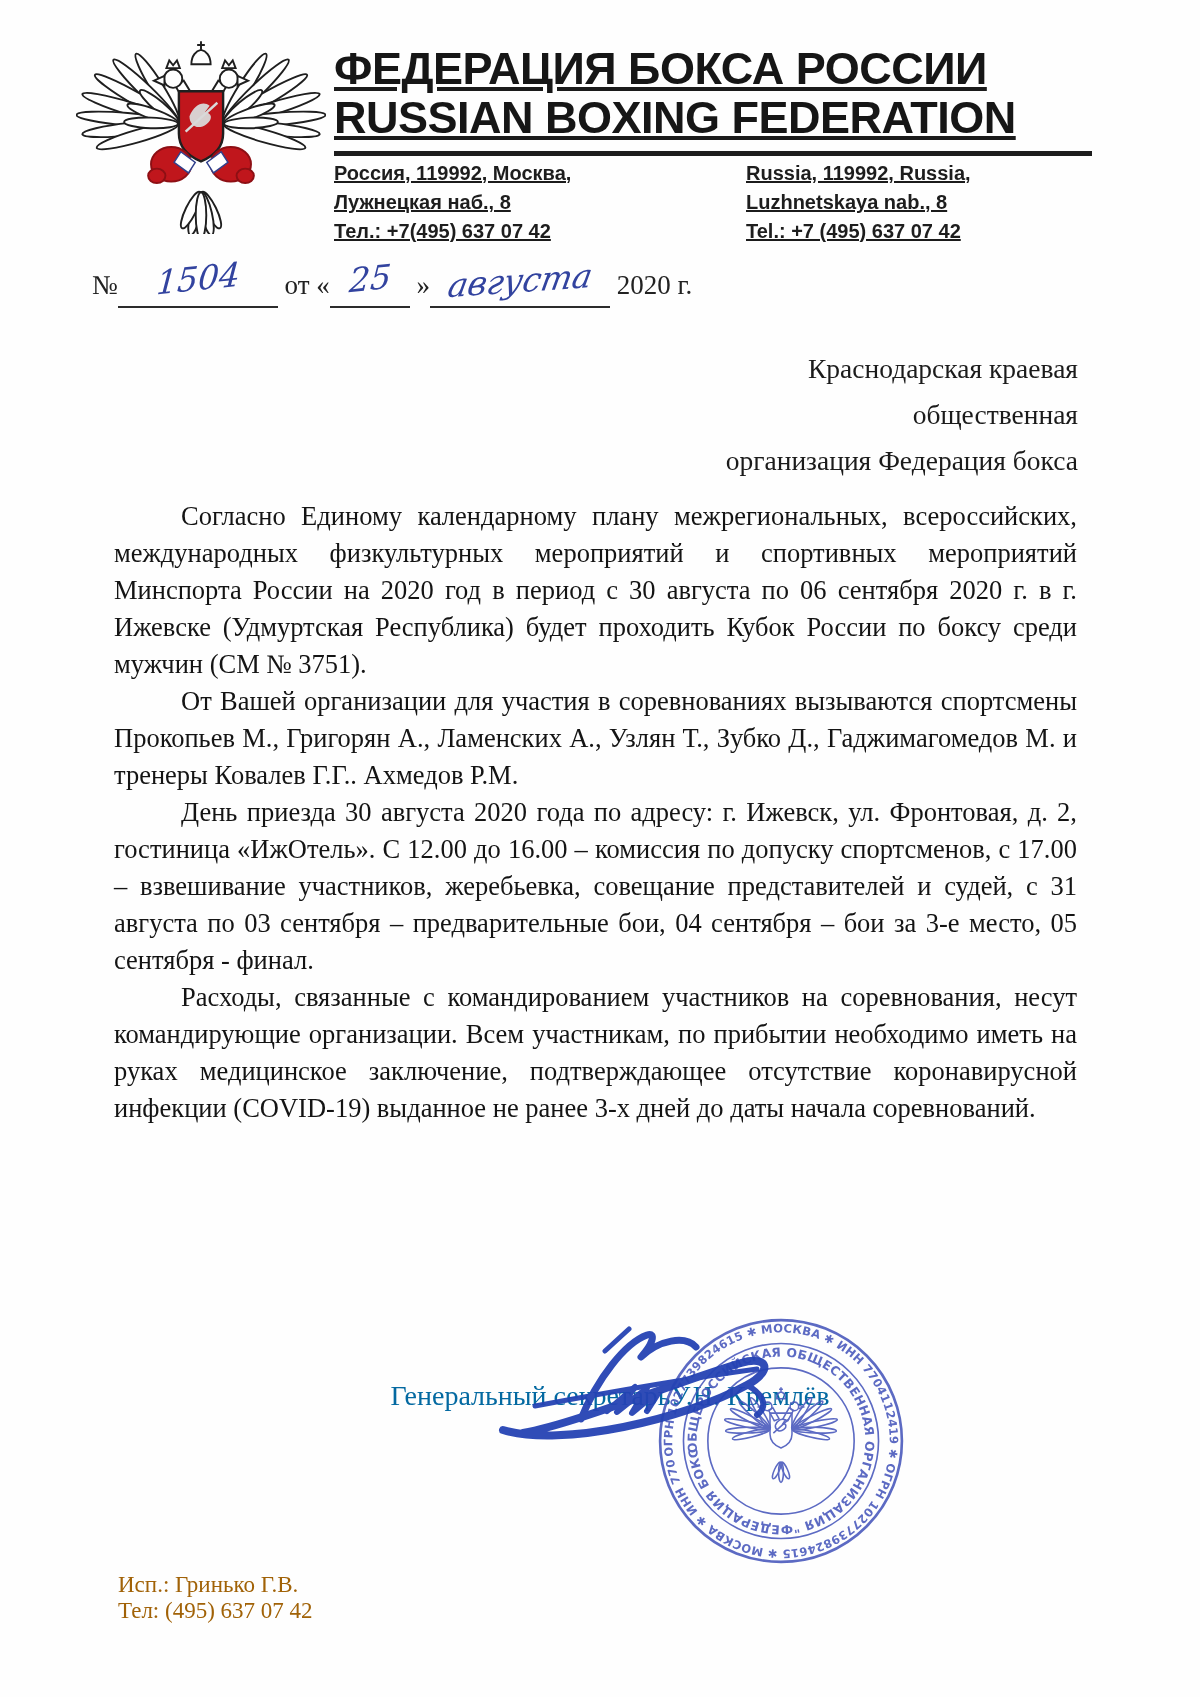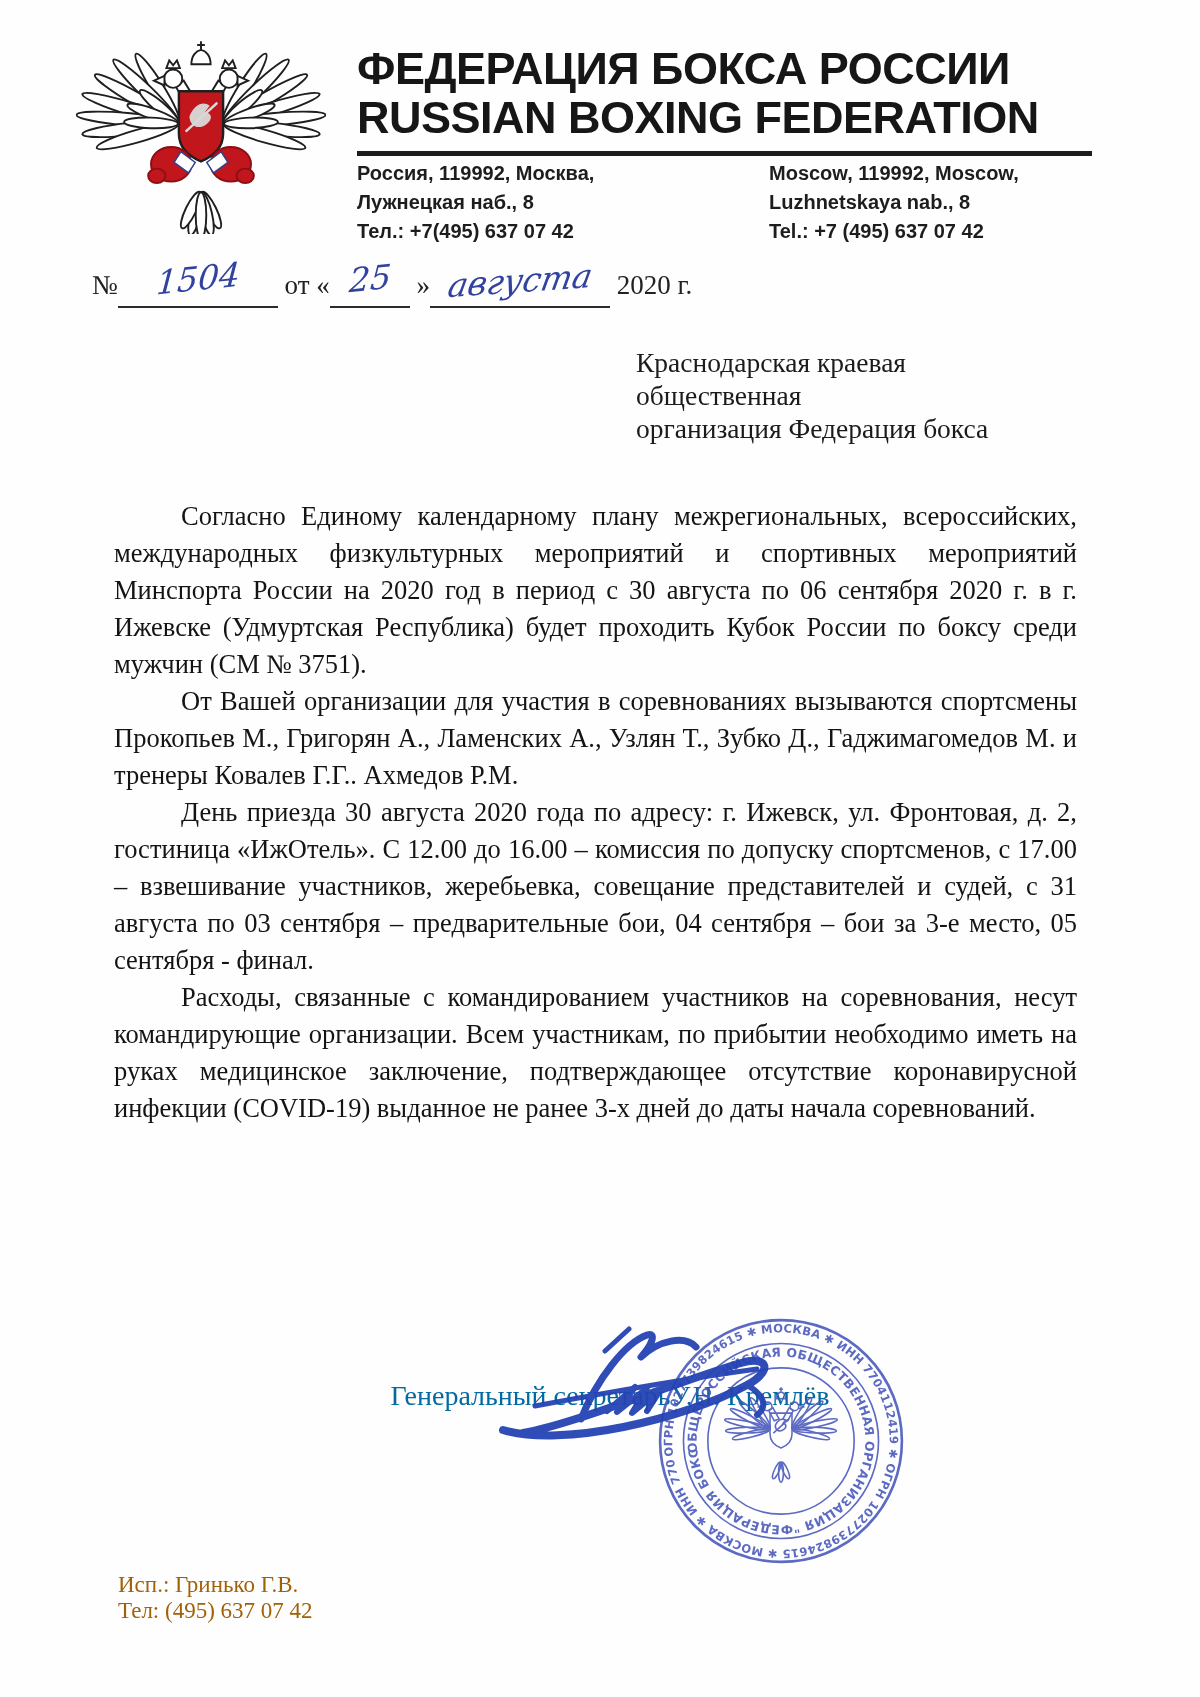--- a/index.html
+++ b/index.html
@@ -1,20 +1,20 @@
 <!DOCTYPE html>
 <html><head>
 <meta charset="utf-8">
 <style>
   html,body{margin:0;padding:0;background:#e8e8e8;}
   .page{position:relative;width:1200px;height:1697px;background:#fefefe;margin:0 auto;
         font-family:"Liberation Serif", serif;color:#1b1b1b;overflow:hidden;}
 
   
-  .letterhead{position:absolute;left:76px;top:34px;width:1016px;display:flex;gap:31px;}
+  .letterhead{position:absolute;left:76px;top:34px;width:1016px;display:flex;gap:8px;text-decoration:underline;}
   .logo-box{width:250px;height:200px;flex:0 0 auto;}
   .head-right{flex:1;padding-top:10px;}
   .title-ru,.title-en{font-family:"Liberation Sans", sans-serif;font-weight:bold;
         font-size:45px;line-height:49px;letter-spacing:-0.5px;color:#161616;white-space:nowrap;}
   .head-rule{height:5px;background:#1d1d1d;margin-top:9px;}
   .addresses{display:flex;margin-top:3px;font-family:"Liberation Sans", sans-serif;
         font-weight:bold;font-size:20px;line-height:29px;color:#1d1d1d;}
   .addr-ru{width:412px;}
   .addr-en{flex:1;}
 
@@ -25,22 +25,22 @@
          height:44px;text-align:center;position:relative;}
   .blank-num{width:160px;}
   .blank-day{width:80px;}
   .blank-month{width:180px;}
   .hand{display:inline-block;font-family:"DejaVu Serif", serif;font-style:italic;
         color:#32439f;font-size:33px;line-height:40px;
         transform:rotate(-6deg) skewX(-10deg) translateY(-3px);}
   .blank-month .hand{transform:rotate(-4deg) skewX(-14deg) translateY(-1px);}
 
   
-  .recipient{position:absolute;left:636px;top:346px;width:442px;text-align:left;
-        font-size:27.5px;line-height:33px;color:#1b1b1b;}
+  .recipient{position:absolute;left:636px;top:346px;width:442px;text-align:right;
+        font-size:27.5px;line-height:46px;color:#1b1b1b;}
 
   
   .bodytext{position:absolute;left:114px;top:498px;width:963px;font-size:26.5px;
         line-height:37px;text-align:justify;color:#141414;}
   .bodytext p{margin:0;text-indent:67px;}
   .bodytext p.noindent{text-indent:0;}
 
   
   .signrow{position:absolute;left:114px;top:1380px;width:992px;display:flex;
         justify-content:center;font-size:28px;color:#0369a1;}
@@ -180,21 +180,21 @@
       <div class="title-ru">ФЕДЕРАЦИЯ БОКСА РОССИИ</div>
       <div class="title-en">RUSSIAN BOXING FEDERATION</div>
       <div class="head-rule"></div>
       <div class="addresses">
         <div class="addr-ru">
           <div>Россия, 119992, Москва,</div>
           <div>Лужнецкая наб., 8</div>
           <div>Тел.: +7(495) 637 07 42</div>
         </div>
         <div class="addr-en">
-          <div>Moscow, 119992, Moscow,</div>
+          <div>Russia, 119992, Russia,</div>
           <div>Luzhnetskaya nab., 8</div>
           <div>Tel.: +7 (495) 637 07 42</div>
         </div>
       </div>
     </div>
   </header>
 
   <div class="refline">
     <span class="lbl">№</span><span class="blank blank-num"><span class="hand">1504</span></span>
     <span class="lbl">от «</span><span class="blank blank-day"><span class="hand">25</span></span>

